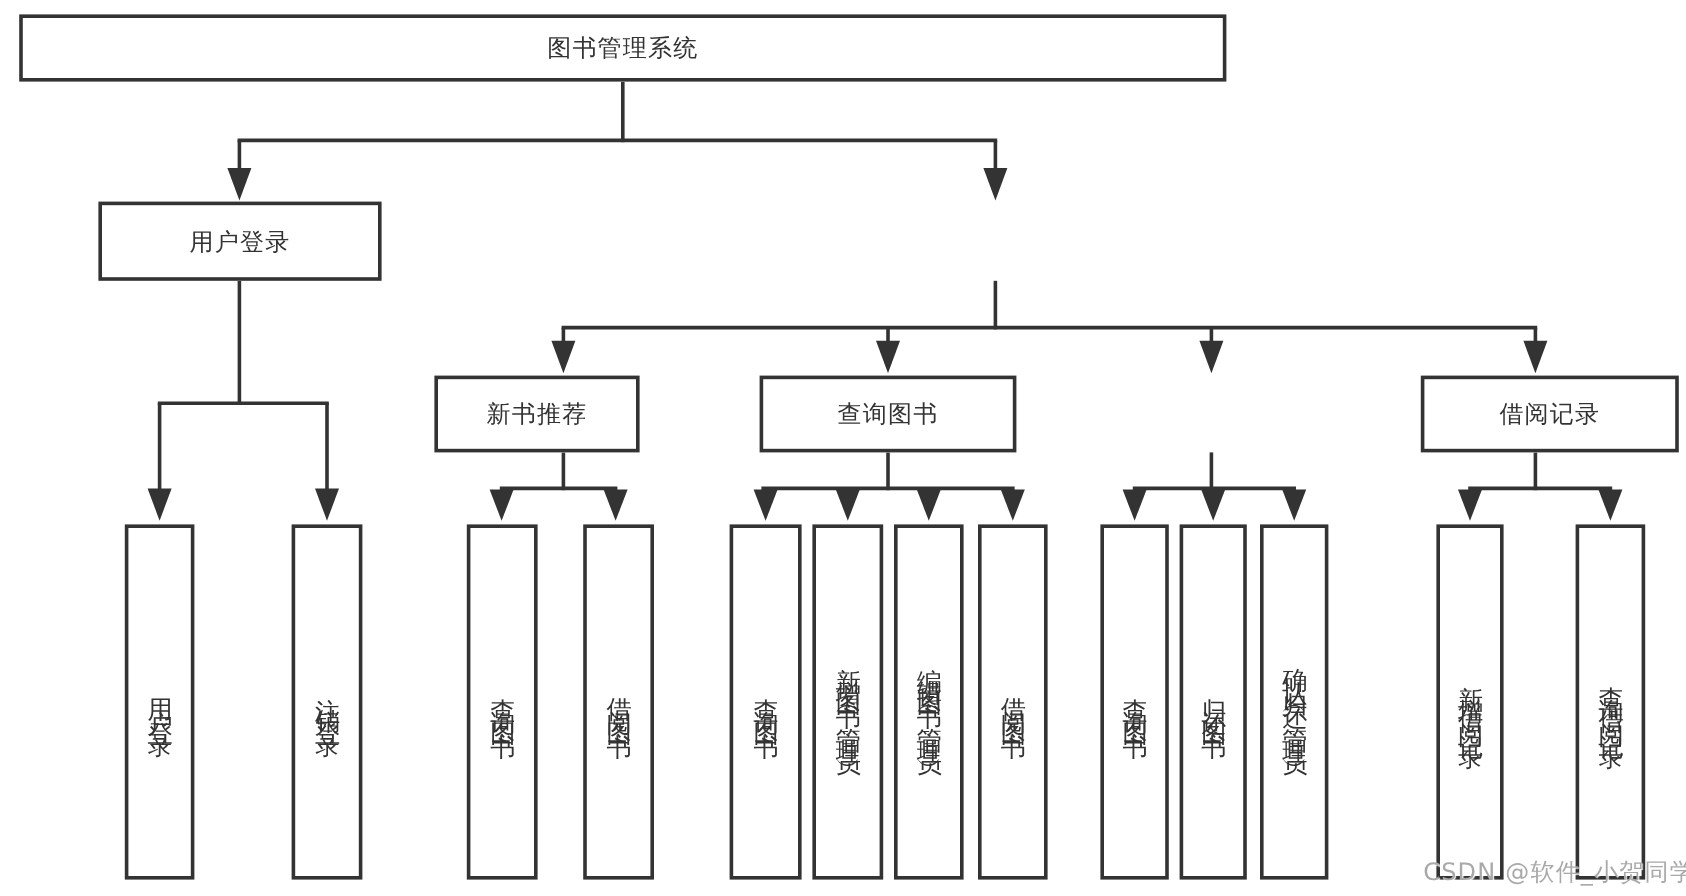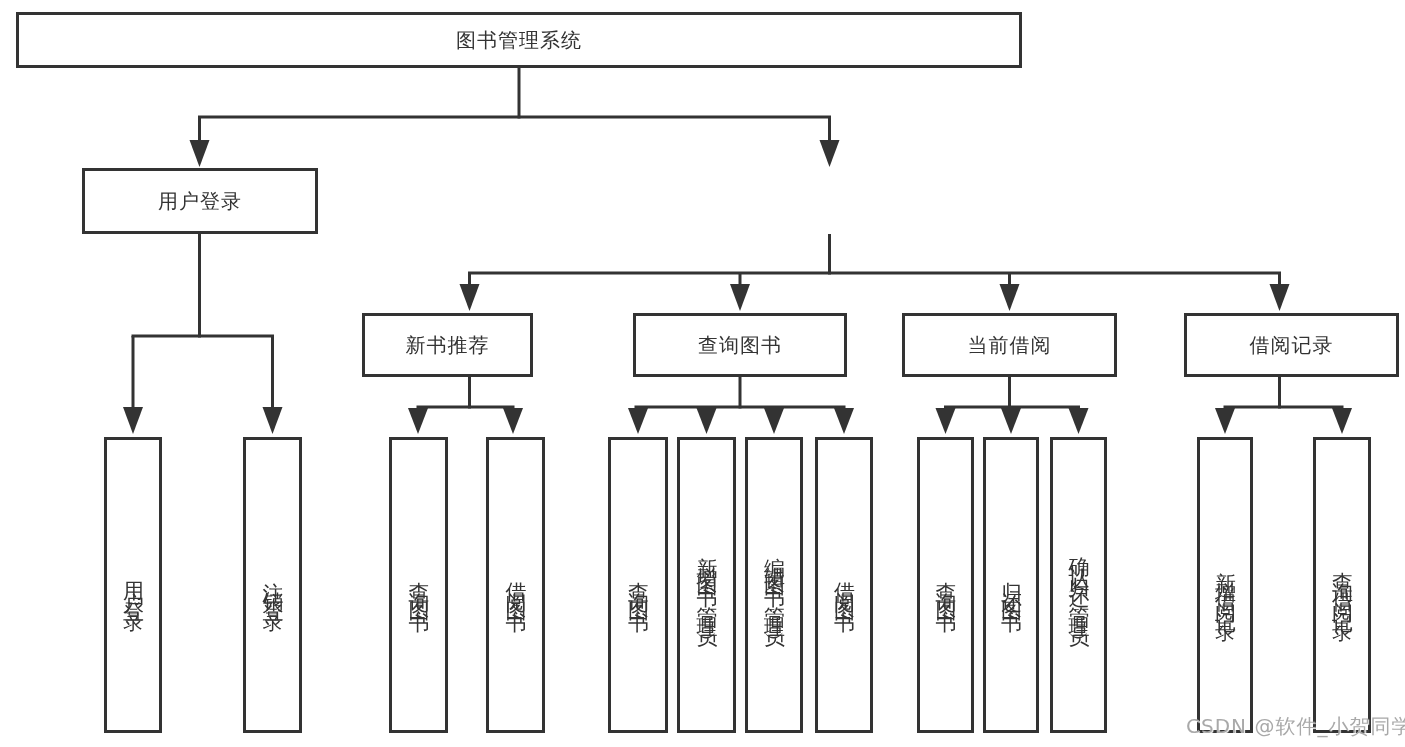--- a/index.html
+++ b/index.html
@@ -107,21 +107,20 @@
       <polygon points="1332,408 1352,408 1342,434"></polygon>
     </g>
   </svg>
 
   <div class="node h-node" style="left:16px;top:12px;width:1006px;height:56px;">图书管理系统</div>
 
   <div class="node h-node" style="left:82px;top:168px;width:236px;height:66px;">用户登录</div>
 
   <div class="node h-node" style="left:362px;top:313px;width:171px;height:64px;">新书推荐</div>
   <div class="node h-node" style="left:633px;top:313px;width:214px;height:64px;">查询图书</div>
-  <div class="node h-node" style="left:902px;top:313px;width:215px;height:64px;">当前借阅</div>
   <div class="node h-node" style="left:1184px;top:313px;width:215px;height:64px;">借阅记录</div>
 
   <div class="node v-node" style="left:104px;top:437px;width:58px;height:296px;">用户登录</div>
   <div class="node v-node" style="left:243px;top:437px;width:59px;height:296px;">注销登录</div>
 
   <div class="node v-node" style="left:389px;top:437px;width:59px;height:296px;">查询图书</div>
   <div class="node v-node" style="left:486px;top:437px;width:59px;height:296px;">借阅图书</div>
 
   <div class="node v-node" style="left:608px;top:437px;width:60px;height:296px;">查询图书</div>
   <div class="node v-node" style="left:677px;top:437px;width:59px;height:296px;">新增图书（管理员）</div>

